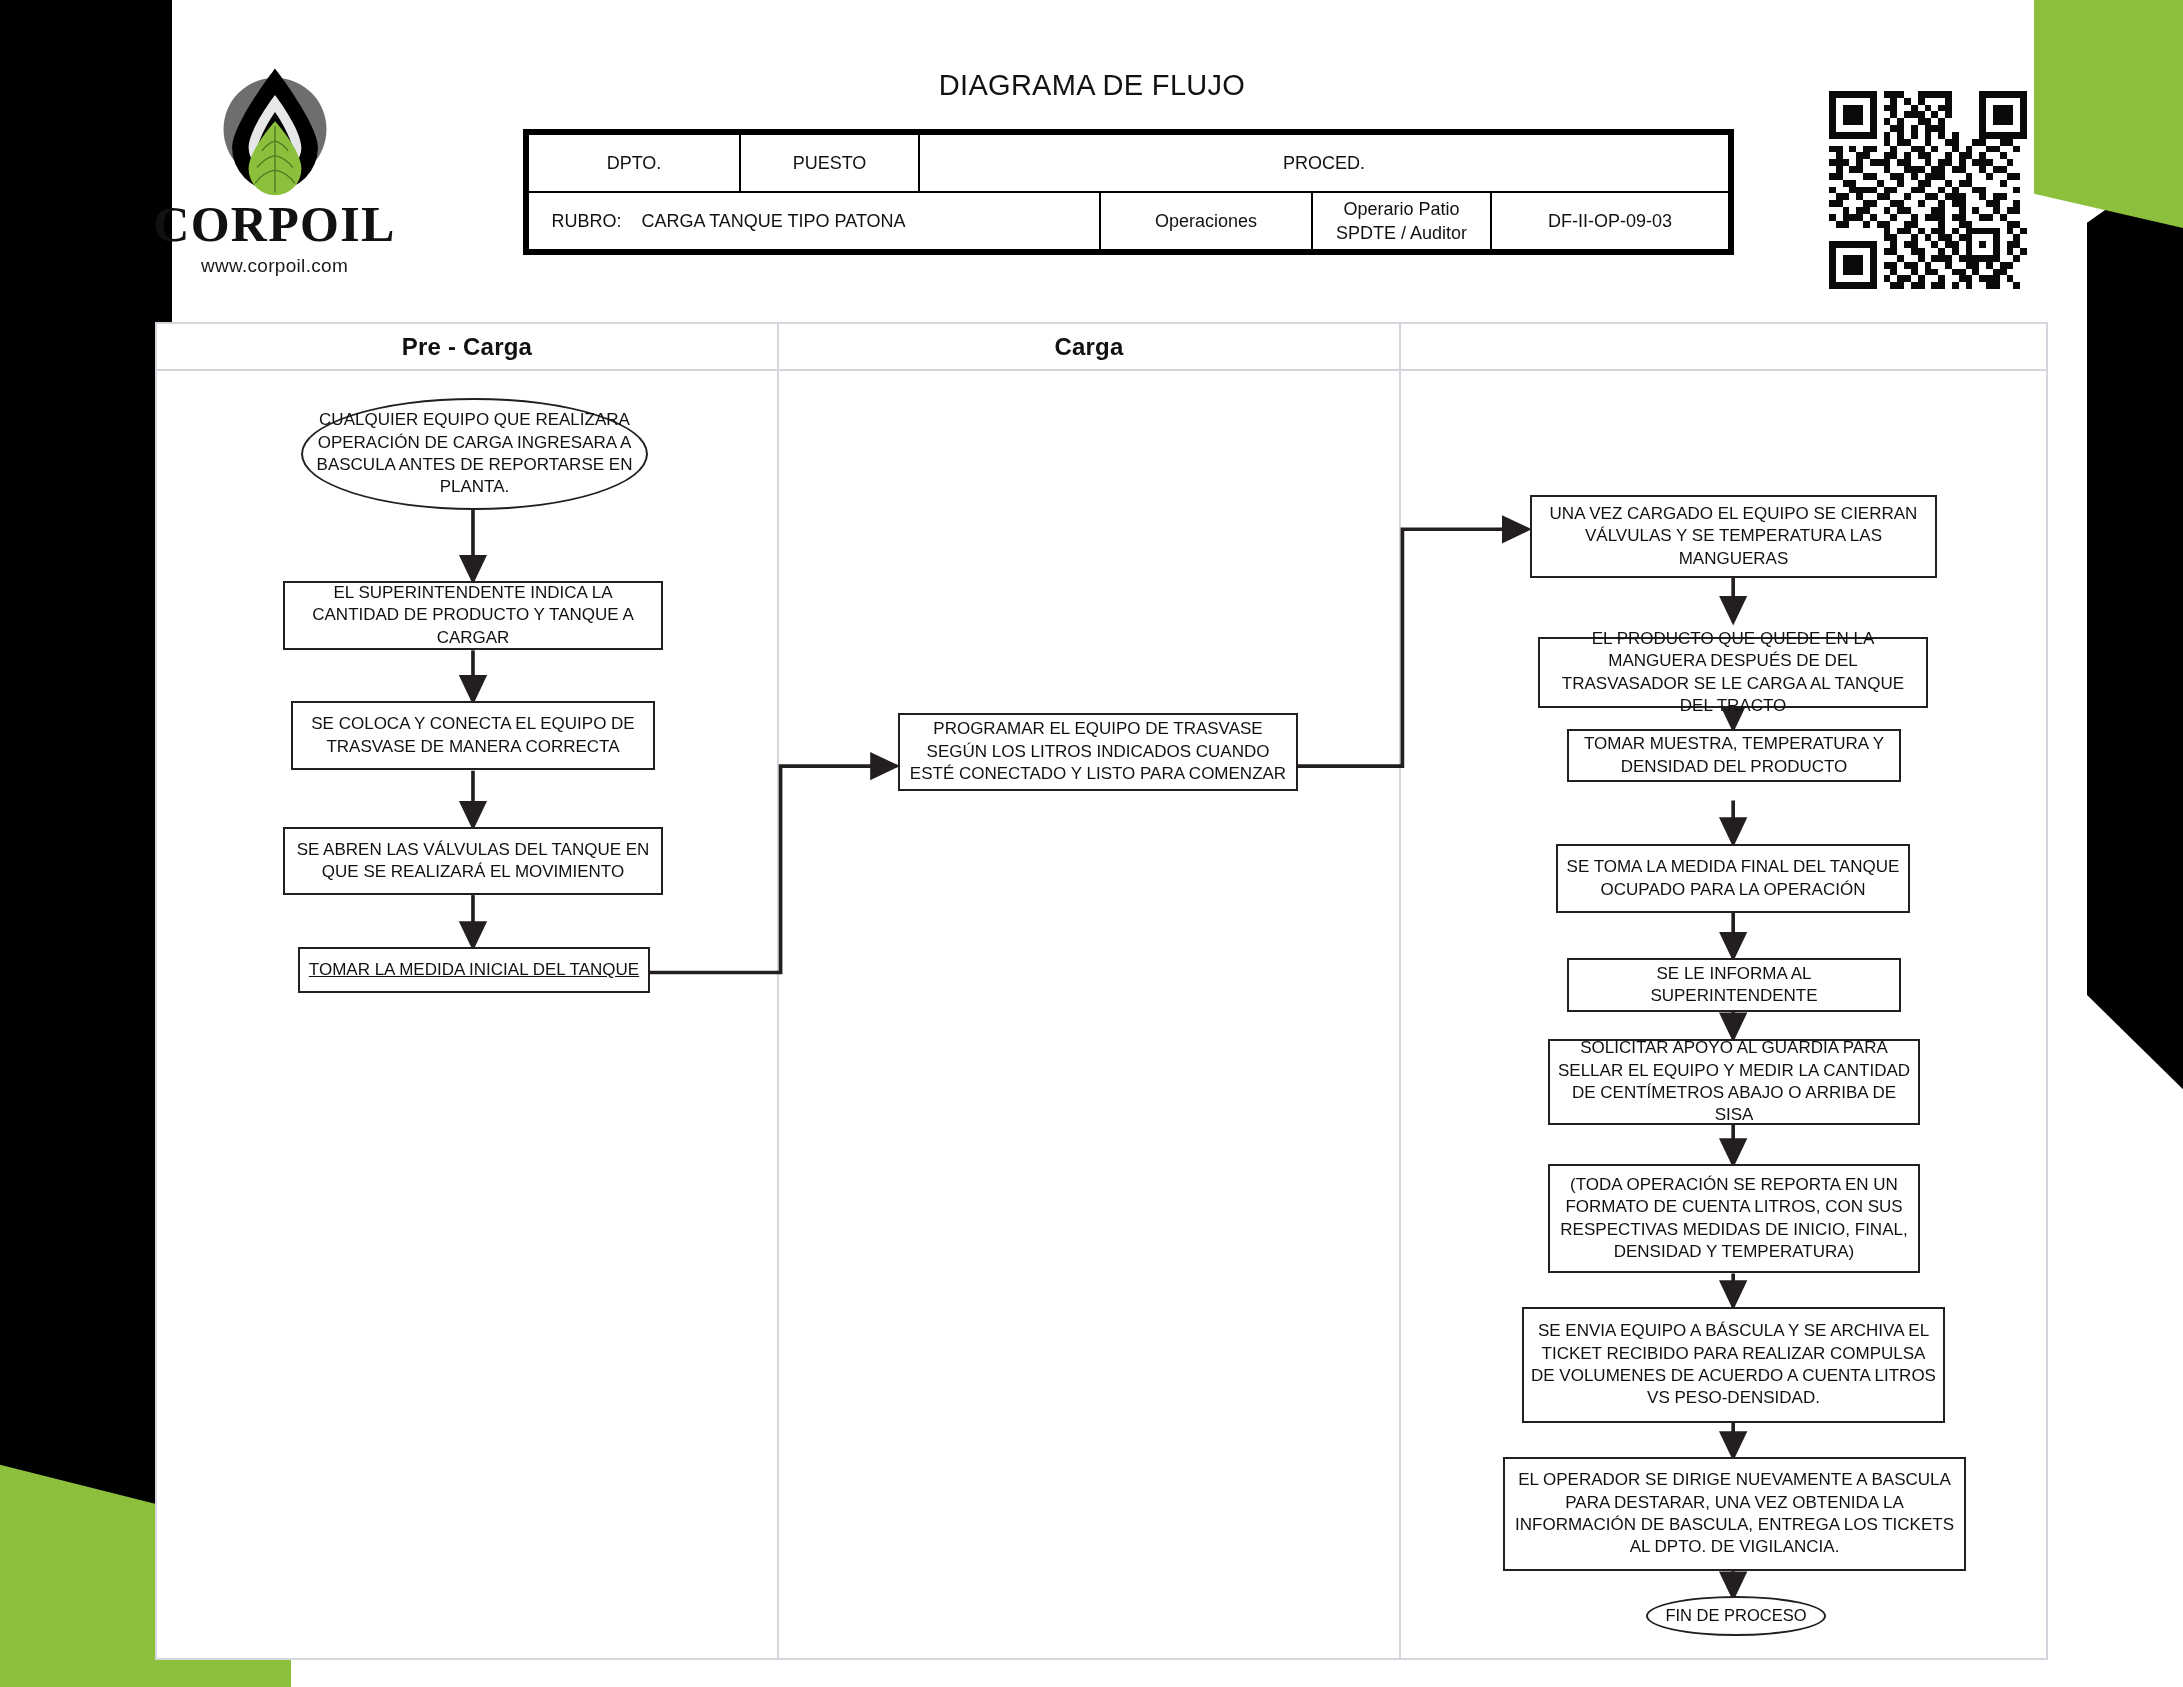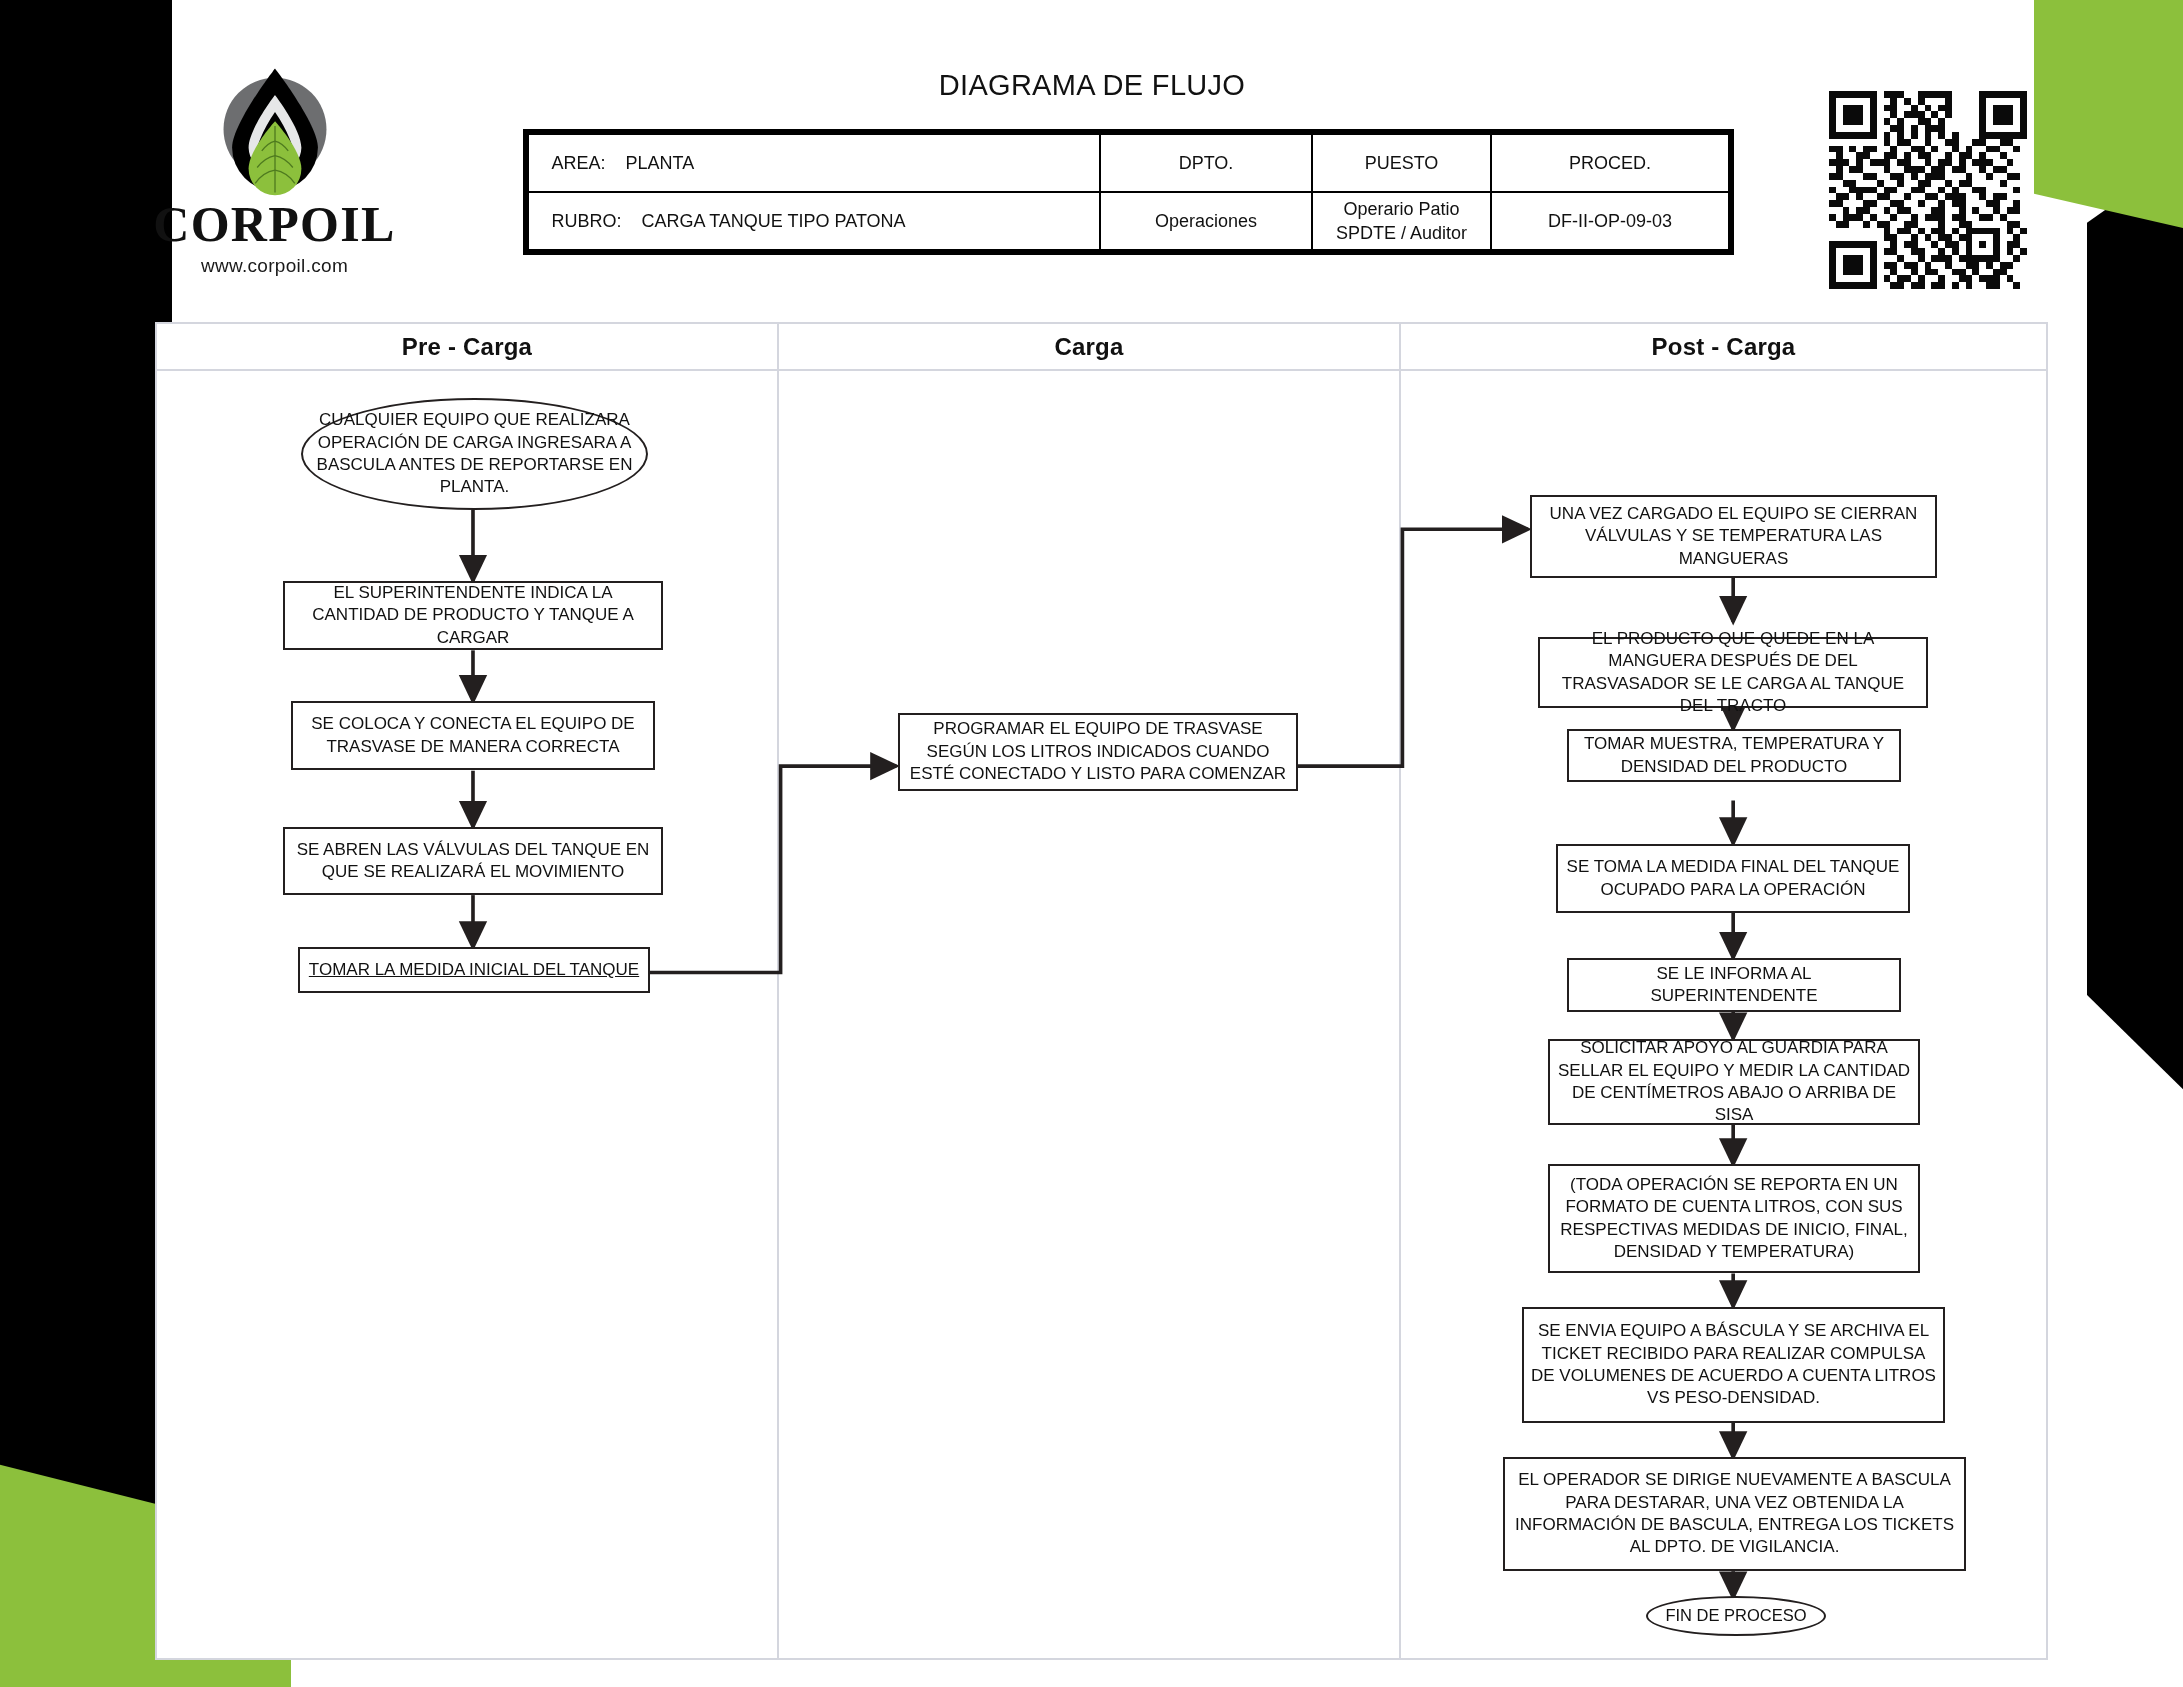--- a/index.html
+++ b/index.html
@@ -146,23 +146,20 @@
     </div>
     <div id="logo-wordmark">CORPOIL</div>
     <div id="logo-url">www.corpoil.com</div>
   </div>
 
   <div id="doc-title">DIAGRAMA DE FLUJO</div>
 
   <div id="info-table">
     <div class="inner">
       <div class="row top">
-        <div class="cell c1">
-          <span class="lbl"><span class="k">AREA:</span><span>PLANTA</span></span>
-        </div>
         <div class="cell c2">DPTO.</div>
         <div class="cell c3">PUESTO</div>
         <div class="cell c4">PROCED.</div>
       </div>
       <div class="row">
         <div class="cell c1">
           <span class="lbl"><span class="k">RUBRO:</span><span>CARGA TANQUE TIPO PATONA</span></span>
         </div>
         <div class="cell c2">Operaciones</div>
         <div class="cell c3">
@@ -400,21 +397,20 @@
           <rect x="27" y="28" width="1" height="1"></rect>
       </g>
     </svg>
   </div>
 </div>
 
 <div id="lanes">
   <div id="lane-headers">
     <div class="lane-head l1">Pre - Carga</div>
     <div class="lane-head l2">Carga</div>
-    <div class="lane-head l3">Post - Carga</div>
   </div>
   <div id="lane-body">
     <div class="lane-col c1"></div>
     <div class="lane-col c2"></div>
     <div class="lane-col c3"></div>
   </div>
 </div>
 
 <svg id="flow" xmlns="http://www.w3.org/2000/svg" viewBox="0 0 3300 2550" width="2183" height="1687">
   <defs>

